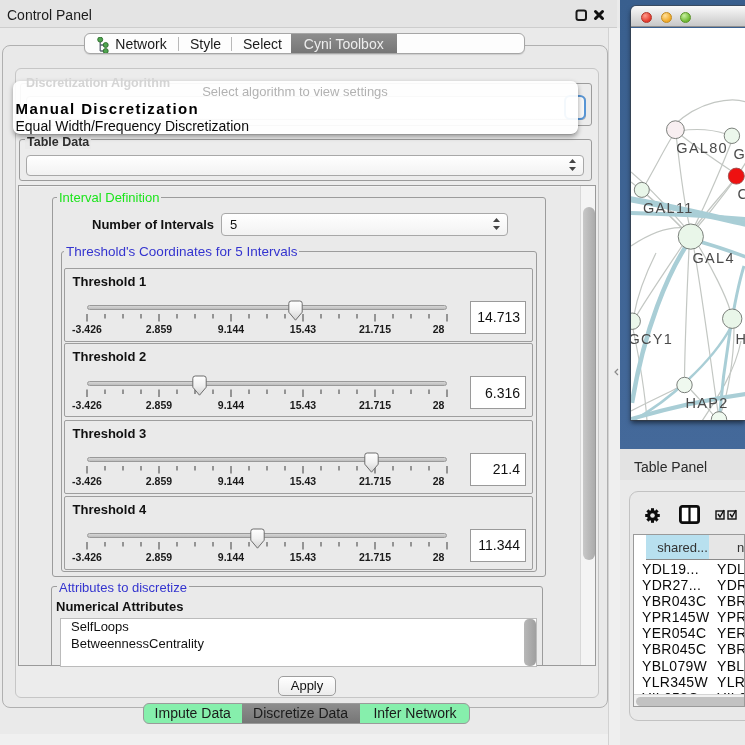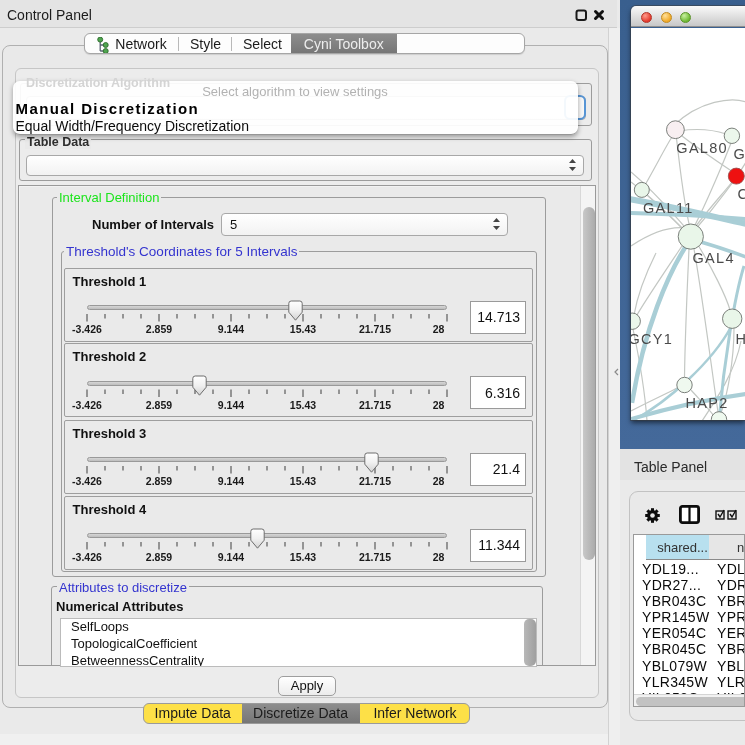--- a/index.html
+++ b/index.html
@@ -48,21 +48,21 @@
 .vfield { position:absolute; left:470px; width:56px; height:33px; background:#fff; border:1px solid #9a9a9a; font-size:14px; color:#111; }
 .vfield span { position:absolute; right:5px; top:50%; transform:translateY(-50%); }
 #numlabel { position:absolute; left:92px; top:217px; font-size:13px; font-weight:bold; color:#111; }
 #combo3 { left:221px; top:212.5px; width:287px; height:23px; }
 #attrbold { position:absolute; left:56px; top:599px; font-size:13px; font-weight:bold; color:#111; }
 #listbox { position:absolute; left:60px; top:618px; width:477px; height:49px; background:#fff; border:1px solid #bbb; font-size:13px; color:#111; overflow:hidden; }
 #listbox div { padding-left:10px; height:16.9px; line-height:16.9px; }
 #listsb { position:absolute; left:524px; top:619px; width:12px; height:47px; background:linear-gradient(90deg,#b8b8b8,#9f9f9f); border-radius:5px; }
 
 #apply { position:absolute; left:278px; top:676px; width:58px; height:20px; background:linear-gradient(#ffffff,#ececec); border:1px solid #9e9e9e; border-radius:5px; font-size:13px; color:#111; text-align:center; line-height:18px; }
-#bottabs { position:absolute; left:143px; top:703px; width:327px; height:21px; background:#fde047; border:1px solid #9a9a9a; border-radius:6px; overflow:hidden;text-decoration:underline; }
+#bottabs { position:absolute; left:143px; top:703px; width:327px; height:21px; background:#86efac; border:1px solid #9a9a9a; border-radius:6px; overflow:hidden;text-decoration:underline; }
 #bottabs .seg { position:absolute; top:0; height:21px; font-size:14px; line-height:19px; text-align:center; color:#1b1b1b; }
 #bseg2 { left:97.5px; width:118px; background:linear-gradient(#8d8d8d,#747474); color:#ededed; }
 
 #splitter { position:absolute; left:608px; top:28px; width:12px; height:717px; background:#efefef; border-left:1px solid #d2d2d2; }
 
 #netpanel { position:absolute; left:620px; top:0; width:125px; height:449px; background:linear-gradient(#395f8e,#44699a); }
 #netwin { position:absolute; left:631px; top:6px; width:114px; height:414px; border-radius:5px 0 0 0; box-shadow:0 0 0 1px rgba(60,60,60,0.5), 0 3px 5px rgba(0,0,0,0.55); }
 #nettitle { position:absolute; left:631px; top:6px; width:114px; height:21px; background:linear-gradient(#fafafa,#c8c8c8); border-bottom:1px solid #8f8f8f; border-radius:5px 0 0 0; }
 .tl { position:absolute; top:12px; width:11px; height:11px; border-radius:50%; }
 #netcanvas { position:absolute; left:631px; top:28px; width:114px; height:392px; background:#fff; overflow:hidden; }
@@ -326,21 +326,20 @@
 <div class="tlab" style="left:273.0px;top:551.0px;">15.43</div>
 <div class="tlab" style="left:345.0px;top:551.0px;">21.715</div>
 <div class="tlab" style="left:408.5px;top:551.0px;">28</div>
 <div class="vfield" style="top:528.5px;">
     <span>11.344</span>
   </div>
 
 <div id="attrbold">Numerical Attributes</div>
 <div id="listbox">
     <div>SelfLoops</div>
-    <div>TopologicalCoefficient</div>
     <div>BetweennessCentrality</div>
   </div>
 <div id="listsb"></div>
 
 <div id="apply">Apply</div>
 <div id="bottabs">
   <div class="seg" style="left:0;width:97.5px;">Impute Data</div>
   <div class="seg" id="bseg2">Discretize Data</div>
   <div class="seg" style="left:215.5px;width:111px;">Infer Network</div>
 </div>

